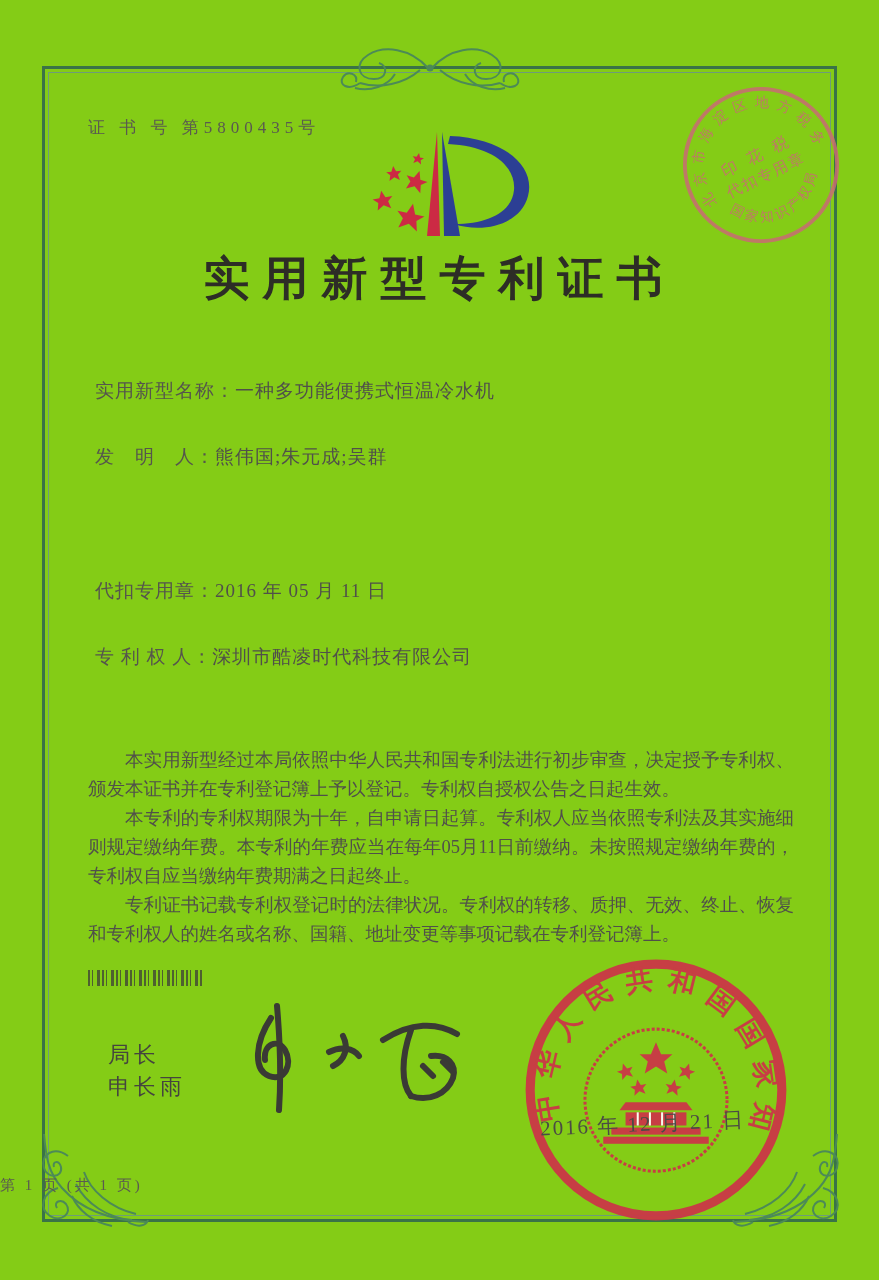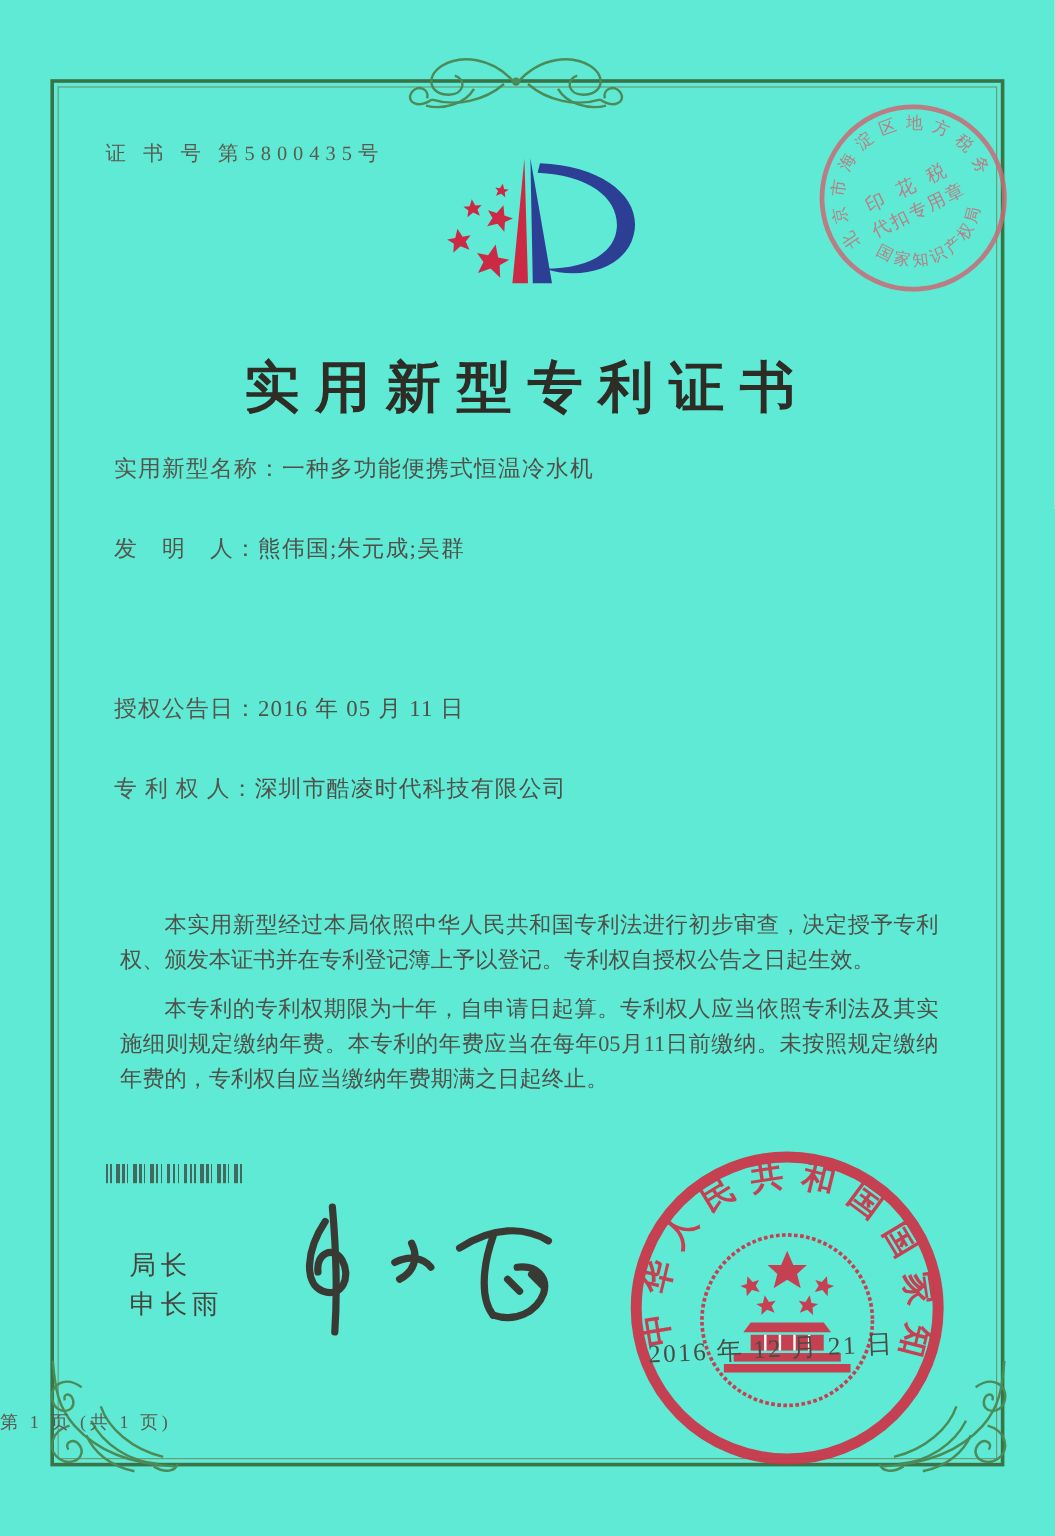--- a/index.html
+++ b/index.html
@@ -1,48 +1,48 @@
 <!DOCTYPE html>
 <html><head>
 <meta charset="utf-8">
 <style>
   html,body{margin:0;padding:0;background:#e8e8e4;}
   .page{
     position:relative; width:879px; height:1280px; margin:0 auto;
-    background:#5eead4; overflow:hidden;
+    background:#84cc16; overflow:hidden;
     font-family:"Liberation Serif","DejaVu Serif",serif;
     color:#4f4f45;
   }
   
   .frame{
     position:absolute; left:42px; top:66px; width:789px; height:1150px;
     border:3px solid #3a7347;
   }
   .frame-inner{
     position:absolute; inset:3px; border:1px solid #6d9c79;
   }
   .cert-no{
     position:absolute; left:88px; top:116px; font-size:17px;
     letter-spacing:5px; color:#5a5a50;
   }
   .logo{ position:absolute; left:336px; top:128px; }
   .title{
     position:absolute; left:0; right:0; top:248px; text-align:center;
-    font-size:46px; font-weight:700; letter-spacing:13px; color:#2d2d26;margin-top:44px;
+    font-size:46px; font-weight:700; letter-spacing:13px; color:#2d2d26;
   }
   .field{
     position:absolute; left:95px; font-size:19px; letter-spacing:1px;
     color:#50504a; white-space:nowrap;
   }
   .field .lab{ color:#55554d; }
   .paras{
     position:absolute; left:88px; top:746px; width:706px;
     font-size:18.5px; line-height:29px; color:#50504a; text-align:justify;
   }
-  .paras p{ margin:12px; text-indent:2em; }
+  .paras p{ margin:0; text-indent:2em; }
   .barcode{
     position:absolute; left:88px; top:970px; width:114px; height:16px; opacity:.75;
     background:repeating-linear-gradient(90deg,#3c3c38 0 2px,transparent 2px 4px,#3c3c38 4px 5px,transparent 5px 9px,#3c3c38 9px 12px,transparent 12px 14px);
   }
   .signer-title{ position:absolute; left:108px; top:992px; font-size:22px; letter-spacing:4px; color:#45453e;margin-top:48px;}
   .signer-name { position:absolute; left:108px; top:1072px; font-size:22px; letter-spacing:4px; color:#45453e;}
   .signature{ position:absolute; left:225px; top:1000px; }
   .seal{ position:absolute; left:518px; top:952px; opacity:.93; }
   .seal-date{
     position:absolute; left:540px; top:1110px; font-size:21px; letter-spacing:2px;
@@ -132,29 +132,30 @@
 
   <div class="title">实用新型专利证书</div>
 
   <div class="field" style="top:378px">
     <span class="lab">实用新型名称：</span><span>一种多功能便携式恒温冷水机</span>
   </div>
   <div class="field" style="top:444px">
     <span class="lab">发　明　人：</span><span>熊伟国;朱元成;吴群</span>
   </div>
   <div class="field" style="top:578px">
-    <span class="lab">授权公告日：</span><span>2016 年 05 月 11 日</span>
+    <span class="lab">代扣专用章：</span><span>2016 年 05 月 11 日</span>
   </div>
   <div class="field" style="top:644px">
     <span class="lab">专 利 权 人：</span><span>深圳市酷凌时代科技有限公司</span>
   </div>
 
   <div class="paras">
     <p>本实用新型经过本局依照中华人民共和国专利法进行初步审查，决定授予专利权、颁发本证书并在专利登记簿上予以登记。专利权自授权公告之日起生效。</p>
     <p>本专利的专利权期限为十年，自申请日起算。专利权人应当依照专利法及其实施细则规定缴纳年费。本专利的年费应当在每年05月11日前缴纳。未按照规定缴纳年费的，专利权自应当缴纳年费期满之日起终止。</p>
+    <p>专利证书记载专利权登记时的法律状况。专利权的转移、质押、无效、终止、恢复和专利权人的姓名或名称、国籍、地址变更等事项记载在专利登记簿上。</p>
   </div>
 
   <div class="barcode"></div>
 
   <div class="signer-title">局长</div>
   <div class="signer-name">申长雨</div>
 
   <svg class="signature" width="240" height="115" viewBox="0 0 240 115">
     <g stroke="#3a3a35" fill="none" stroke-width="6" stroke-linecap="round">
       <path d="M46,18 C30,42 28,70 44,76 C60,82 68,64 60,50 C53,38 38,44 40,60"></path>

